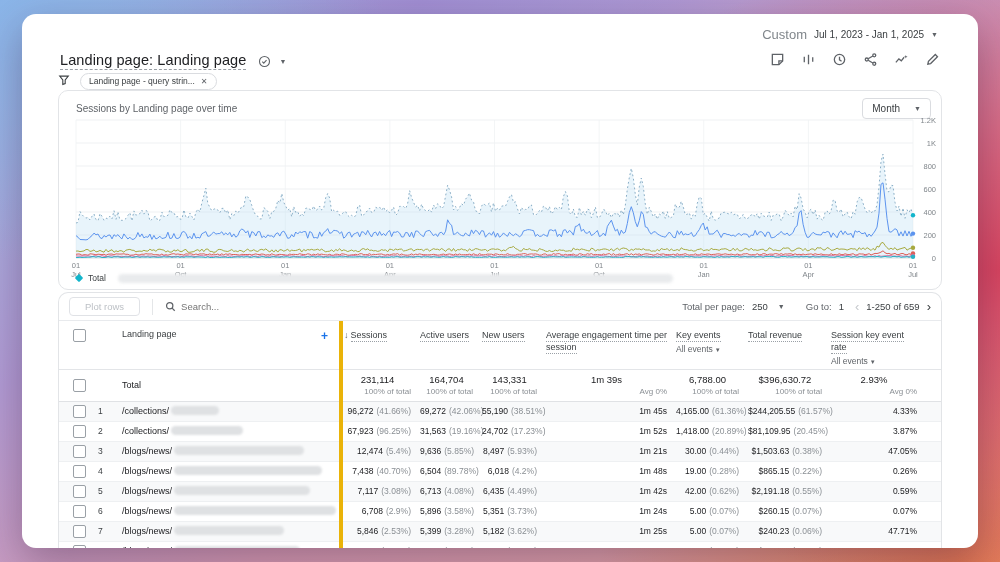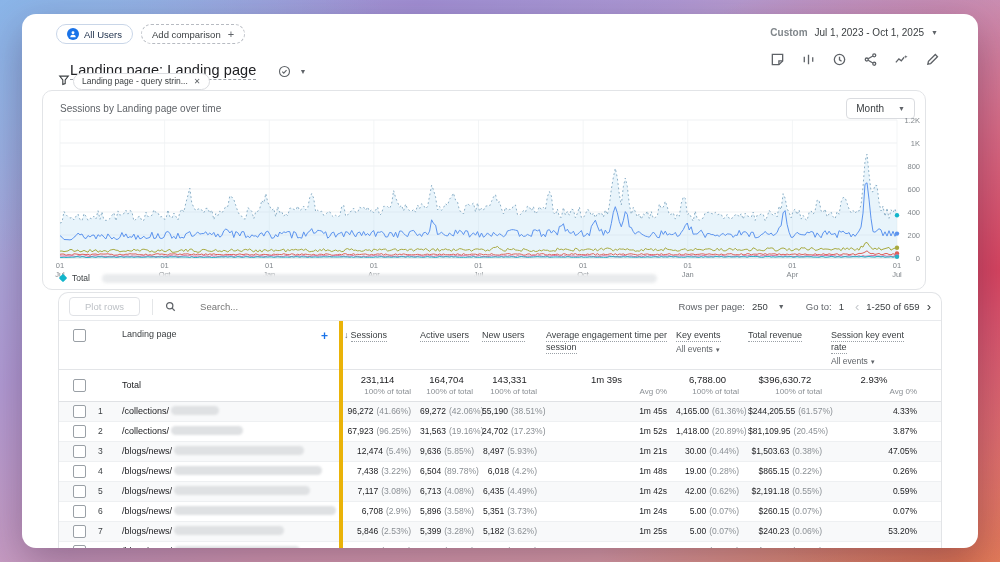--- a/index.html
+++ b/index.html
@@ -15,56 +15,56 @@
     border-radius:14px;box-shadow:0 14px 42px rgba(45,20,55,.35);overflow:hidden;}
 
   
   .chips{position:absolute;left:34px;top:10px;display:flex;gap:8px;align-items:center;}
   .chip{display:inline-flex;align-items:center;gap:5px;height:18px;padding:0 10px;
     border:1px solid #c9d6e8;border-radius:10px;font-size:9.5px;color:#20324d;background:#fff;cursor:pointer;}
   .chip.add{border:1px dashed #b7bbc2;color:#3c4043;}
   .avatar{width:12px;height:12px;border-radius:50%;background:#1a73e8;display:flex;align-items:center;justify-content:center;}
   .plus{color:#5f6368;font-size:11px;margin-left:2px;}
   .daterange{position:absolute;top:13px;right:40px;display:flex;align-items:center;gap:7px;font-size:10px;color:#3c4043;cursor:pointer;}
-  .daterange .custom{color:#80868b;font-size:10px;font-weight:bold;}
+  .daterange .custom{color:#80868b;font-size:13px;}
   .caret{font-size:7px;color:#5f6368;}
 
   
   .titlerow{position:absolute;left:34px;top:34px;display:flex;align-items:center;gap:8px;}
-  .titlerow h1{font-size:14.5px;font-weight:400;color:#202124;margin:14px;
+  .titlerow h1{font-size:14.5px;font-weight:400;color:#202124;margin:4px;
     border-bottom:1.5px dashed #9aa0a6;padding-bottom:1px;letter-spacing:.1px;text-align:right;}
   .tico{color:#5f6368;display:flex;align-items:center;}
   .actions{position:absolute;top:38px;right:38px;display:flex;gap:16px;align-items:center;}
   .icon-btn{width:15px;height:15px;color:#5f6368;cursor:pointer;display:flex;}
   .icon-btn svg{width:15px;height:15px;stroke:currentColor;fill:none;stroke-width:1.4;}
 
   
-  .filterrow{position:absolute;left:36px;top:58px;display:flex;gap:3px;align-items:center;color:#3c4043;}
+  .filterrow{position:absolute;left:36px;top:58px;display:flex;gap:10px;align-items:center;color:#3c4043;}
   .fchip{border:1px solid #dadce0;border-radius:9px;height:15px;padding:0 8px;font-size:8.5px;
     color:#3c4043;display:flex;gap:6px;align-items:center;background:#fff;cursor:pointer;}
   .fchip .x{color:#5f6368;font-size:8px;}
 
   
   .panel{position:absolute;background:#fff;border:1px solid #e2e4e7;border-radius:10px;box-sizing:border-box;}
-  .chartpanel{left:20px;top:76px;width:884px;height:200px;}
+  .chartpanel{left:36px;top:76px;width:884px;height:200px;}
   .tablepanel{left:36px;top:278px;width:884px;height:262px;border-radius:10px 10px 0 0;border-bottom:none;overflow:hidden;}
 
   .chart-title{position:absolute;left:17px;top:12px;font-size:10px;color:#5f6368;}
   .month-btn{position:absolute;right:10px;top:7px;border:1px solid #dadce0;border-radius:4px;background:#fff;
     font-size:10px;color:#3c4043;padding:4px 9px;display:flex;gap:14px;align-items:center;cursor:pointer;}
   #chartsvg{position:absolute;left:0;top:0;}
   .legend{position:absolute;left:17px;top:182px;display:flex;align-items:center;gap:6px;font-size:8.5px;color:#3c4043;}
   .diamond{width:6px;height:6px;background:#12b5cb;transform:rotate(45deg);border-radius:1px;}
   .legend-blur{width:555px;height:9px;border-radius:5px;background:#e9ebed;filter:blur(1.4px);margin-left:6px;}
 
   
   .controls{height:27px;border-bottom:1px solid #e8eaed;display:flex;align-items:center;padding:0 10px;gap:12px;font-size:9.5px;color:#5f6368;}
   .plot-btn{border:1px solid #e0e2e6;border-radius:4px;color:#bdc1c6;font-size:9.5px;padding:3px 15px;background:#fff;font-family:inherit;}
   .vdiv{width:1px;height:16px;background:#e4e6e8;}
-  .search{display:flex;align-items:center;gap:22px;flex:1;}
+  .search{display:flex;align-items:center;gap:3px;flex:1;}
   .search svg{width:11px;height:11px;stroke:#5f6368;fill:none;stroke-width:1.6;}
   .search input{border:none;outline:none;font-size:9.5px;color:#3c4043;width:220px;font-family:inherit;background:transparent;}
   .pager{display:flex;align-items:center;gap:7px;color:#3c4043;font-size:9.5px;}
   .pager .lbl{color:#5f6368;}
   .pager .sel{display:flex;align-items:center;gap:10px;cursor:pointer;}
   .goto-val{margin-right:4px;}
   .chev{font-size:13px;line-height:1;cursor:pointer;color:#3c4043;}
   .chev.disabled{color:#c6c9cd;}
 
   
@@ -91,38 +91,23 @@
   .idx{color:#3c4043;}
   .pathtxt{color:#202124;font-size:9px;}
   .blurpill{display:inline-block;height:9px;background:#dfe1e3;border-radius:5px;filter:blur(1.2px);vertical-align:-1px;margin-left:2px;}
 </style>
 </head>
 <body>
 
 <div class="stage">
   <div class="card">
 
-    <div class="chips">
-      <div class="chip">
-        <span class="avatar">
-          <svg width="8" height="8" viewBox="0 0 10 10">
-              <circle cx="5" cy="3.4" r="1.8" fill="#fff"></circle>
-              <path d="M1.6 9a3.4 3.1 0 0 1 6.8 0z" fill="#fff"></path>
-            </svg>
-        </span>
-        <span>All Users</span>
-      </div>
-      <div class="chip add">
-        <span>Add comparison</span>
-        <span class="plus">+</span>
-      </div>
-    </div>
     <div class="daterange">
       <span class="custom">Custom</span>
-      <span>Jul 1, 2023 - Oct 1, 2025</span>
+      <span>Jul 1, 2023 - Jan 1, 2025</span>
       <span class="caret">▼</span>
     </div>
 
     <div class="titlerow">
       <h1>Landing page: Landing page</h1>
       <span class="tico">
         <svg width="13" height="13" viewBox="0 0 14 14">
             <circle cx="7" cy="7" r="5.4" fill="none" stroke="#5f6368" stroke-width="1.2"></circle>
             <path d="M4.6 7.2l1.6 1.6 3-3.2" fill="none" stroke="#5f6368" stroke-width="1.2"></path>
           </svg>
@@ -255,21 +240,21 @@
         <button class="plot-btn">Plot rows</button>
         <div class="vdiv"></div>
         <div class="search">
           <svg viewBox="0 0 14 14">
               <circle cx="6" cy="6" r="4"></circle>
               <path d="M9 9l3.4 3.4"></path>
             </svg>
           <input placeholder="Search..." style="">
         </div>
         <div class="pager">
-          <span class="lbl">Rows per page:</span>
+          <span class="lbl">Total per page:</span>
           <span class="sel">
             <span>250</span>
             <span class="caret">▼</span>
           </span>
           <span class="lbl" style="margin-left:14px;">Go to:</span>
           <span class="goto-val">1</span>
           <span class="chev disabled">‹</span>
           <span>1-250 of 659</span>
           <span class="chev">›</span>
         </div>
@@ -390,21 +375,21 @@
               <td class="num"><span class="v">30.00</span><span class="p">(0.44%)</span></td>
               <td class="num"><span class="v">$1,503.63</span><span class="p">(0.38%)</span></td>
               <td class="num lastcol"><span class="v">47.05%</span></td>
             </tr>
             <tr class="datarow">
               <td>
                 <div class="checkbox"></div>
               </td>
               <td class="idx">4</td>
               <td class="namecol"><span class="pathtxt">/blogs/news/</span><span class="blurpill" style="width: 148px;"></span></td>
-              <td class="num"><span class="v">7,438</span><span class="p">(3.22%)</span></td>
+              <td class="num"><span class="v">7,438</span><span class="p">(40.70%)</span></td>
               <td class="num"><span class="v">6,504</span><span class="p">(89.78%)</span></td>
               <td class="num"><span class="v">6,018</span><span class="p">(4.2%)</span></td>
               <td class="num"><span class="v">1m 48s</span></td>
               <td class="num"><span class="v">19.00</span><span class="p">(0.28%)</span></td>
               <td class="num"><span class="v">$865.15</span><span class="p">(0.22%)</span></td>
               <td class="num lastcol"><span class="v">0.26%</span></td>
             </tr>
             <tr class="datarow">
               <td>
                 <div class="checkbox"></div>
@@ -438,21 +423,21 @@
                 <div class="checkbox"></div>
               </td>
               <td class="idx">7</td>
               <td class="namecol"><span class="pathtxt">/blogs/news/</span><span class="blurpill" style="width: 110px;"></span></td>
               <td class="num"><span class="v">5,846</span><span class="p">(2.53%)</span></td>
               <td class="num"><span class="v">5,399</span><span class="p">(3.28%)</span></td>
               <td class="num"><span class="v">5,182</span><span class="p">(3.62%)</span></td>
               <td class="num"><span class="v">1m 25s</span></td>
               <td class="num"><span class="v">5.00</span><span class="p">(0.07%)</span></td>
               <td class="num"><span class="v">$240.23</span><span class="p">(0.06%)</span></td>
-              <td class="num lastcol"><span class="v">53.20%</span></td>
+              <td class="num lastcol"><span class="v">47.71%</span></td>
             </tr>
             <tr class="datarow">
               <td>
                 <div class="checkbox"></div>
               </td>
               <td class="idx">8</td>
               <td class="namecol"><span class="pathtxt">/blogs/news/</span><span class="blurpill" style="width: 126px;"></span></td>
               <td class="num"><span class="v">5,268</span><span class="p">(2.28%)</span></td>
               <td class="num"><span class="v">4,884</span><span class="p">(2.97%)</span></td>
               <td class="num"><span class="v">4,523</span><span class="p">(3.16%)</span></td>

